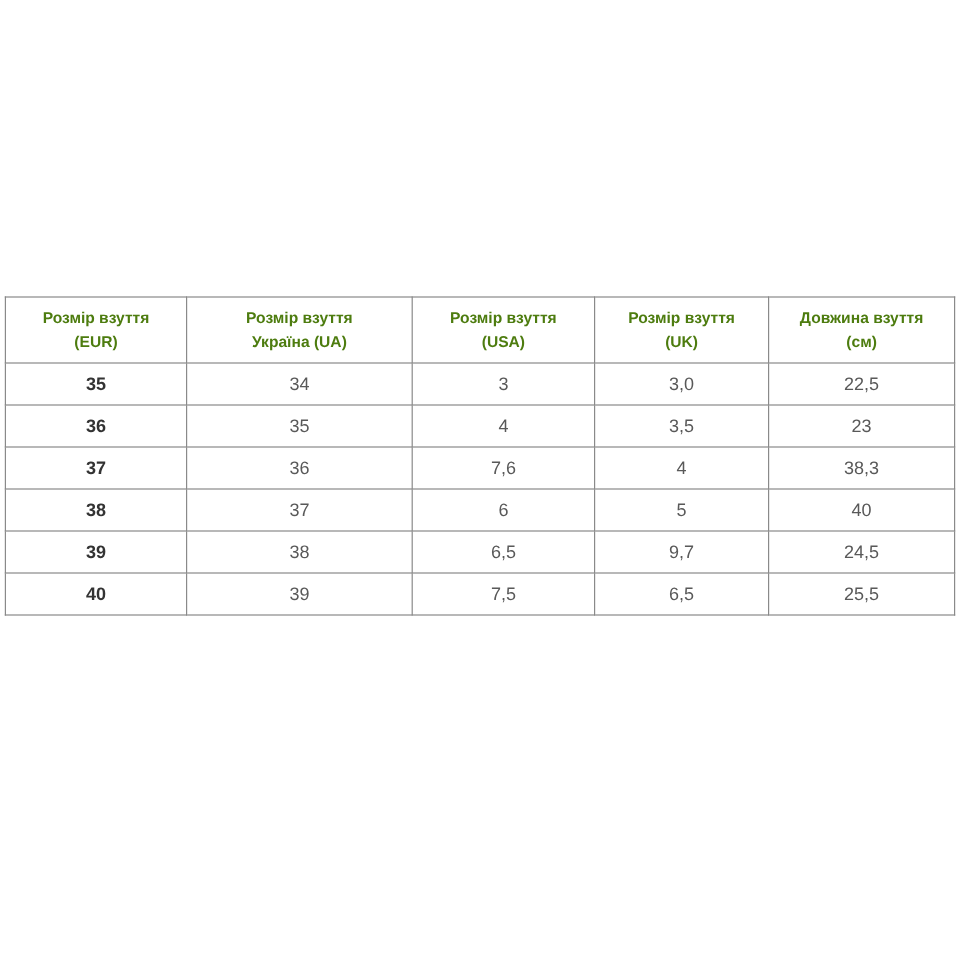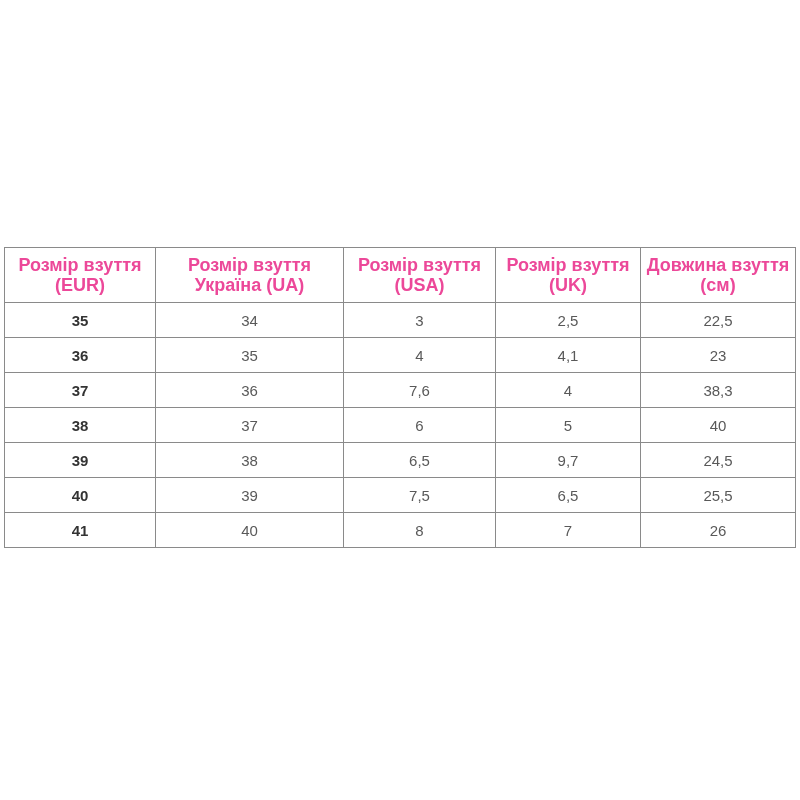--- a/index.html
+++ b/index.html
@@ -37,23 +37,23 @@
   table.size-table th,
   table.size-table td {
     border: 1px solid #8a8a8a;
     text-align: center;
     vertical-align: middle;
     padding: 0;
     background: #ffffff;
   }
   table.size-table th {
     height: 54px;
-    font-size: 18px;
+    font-size: 13px;
     font-weight: bold;
-    color: #ec4899;
+    color: #4d7c0f;
     line-height: 20px;
   }
   table.size-table td {
     height: 34px;
     font-size: 15px;
     font-weight: normal;
     color: #595959;
     border-radius: 16px;
   }
   table.size-table td.first-col {
@@ -96,28 +96,28 @@
             <span>Довжина взуття</span><br>
             <span>(см)</span>
           </th>
         </tr>
       </thead>
       <tbody id="table-body">
           <tr>
             <td class="first-col">35</td>
             <td>34</td>
             <td>3</td>
-            <td>2,5</td>
+            <td>3,0</td>
             <td>22,5</td>
           </tr>
           <tr>
             <td class="first-col">36</td>
             <td>35</td>
             <td>4</td>
-            <td>4,1</td>
+            <td>3,5</td>
             <td>23</td>
           </tr>
           <tr>
             <td class="first-col">37</td>
             <td>36</td>
             <td>7,6</td>
             <td>4</td>
             <td>38,3</td>
           </tr>
           <tr>
@@ -134,23 +134,16 @@
             <td>9,7</td>
             <td>24,5</td>
           </tr>
           <tr>
             <td class="first-col">40</td>
             <td>39</td>
             <td>7,5</td>
             <td>6,5</td>
             <td>25,5</td>
           </tr>
-          <tr>
-            <td class="first-col">41</td>
-            <td>40</td>
-            <td>8</td>
-            <td>7</td>
-            <td>26</td>
-          </tr>
         </tbody>
     </table>
   </div>
 </div>
 
 </body></html>

